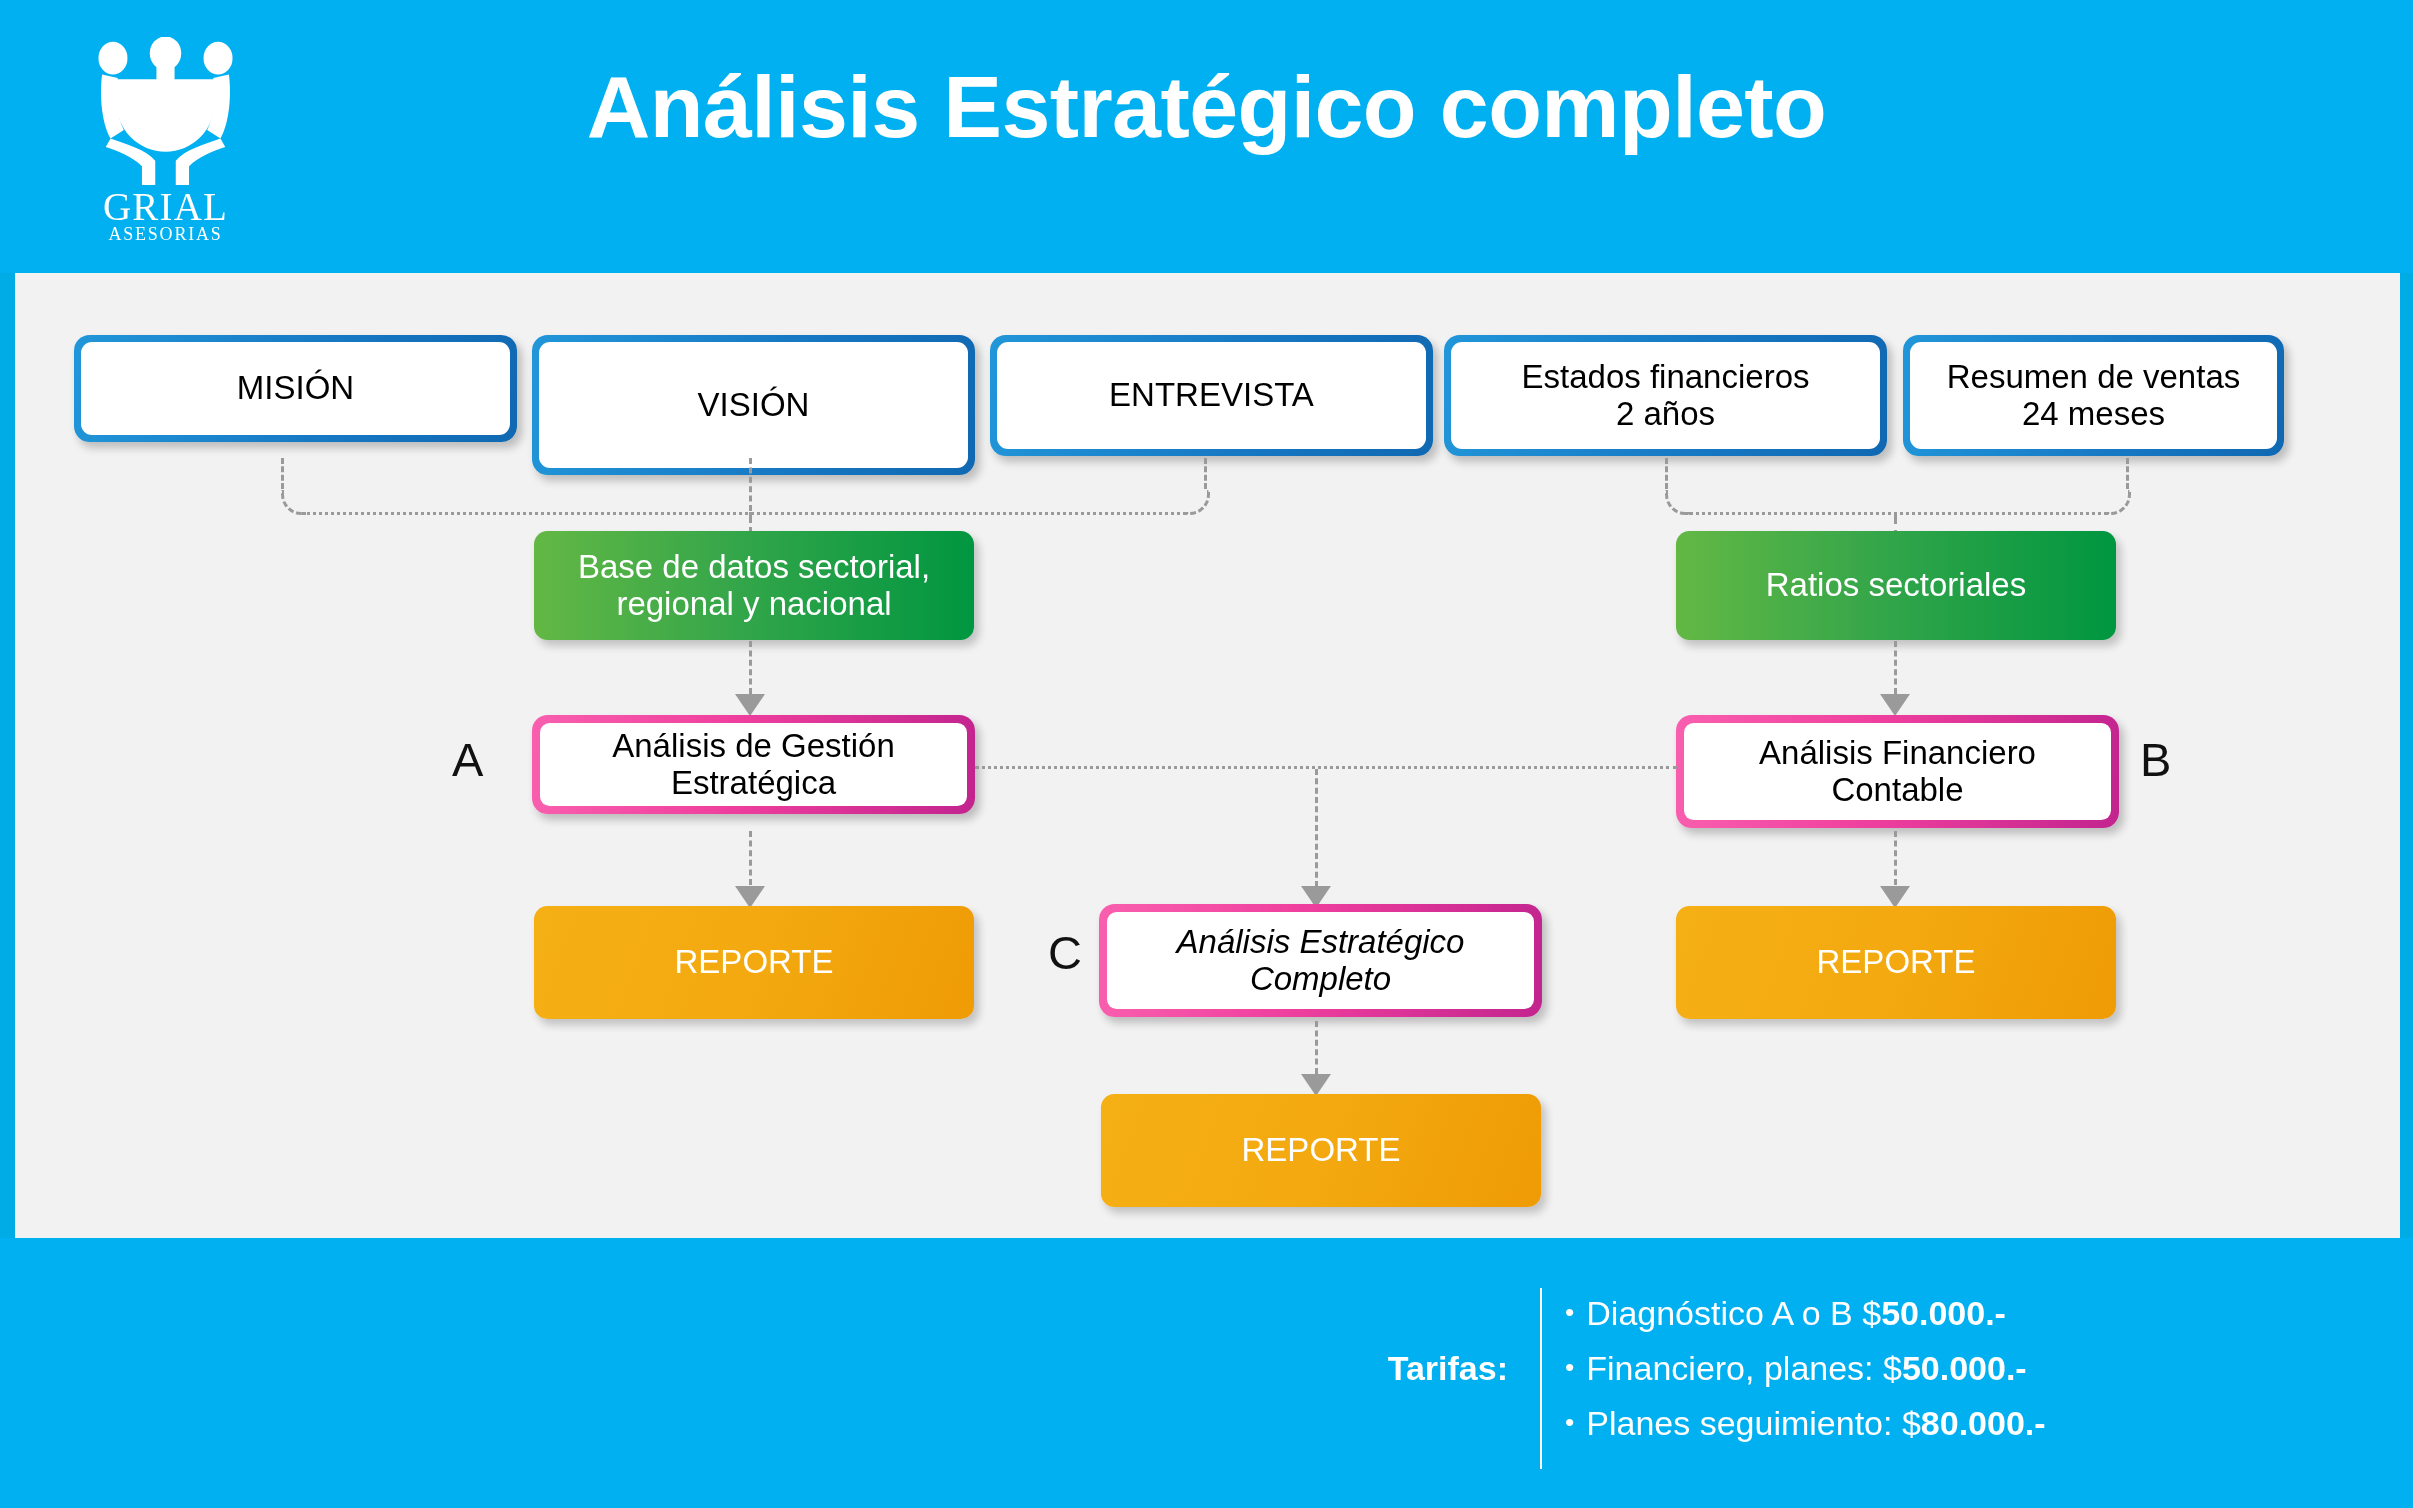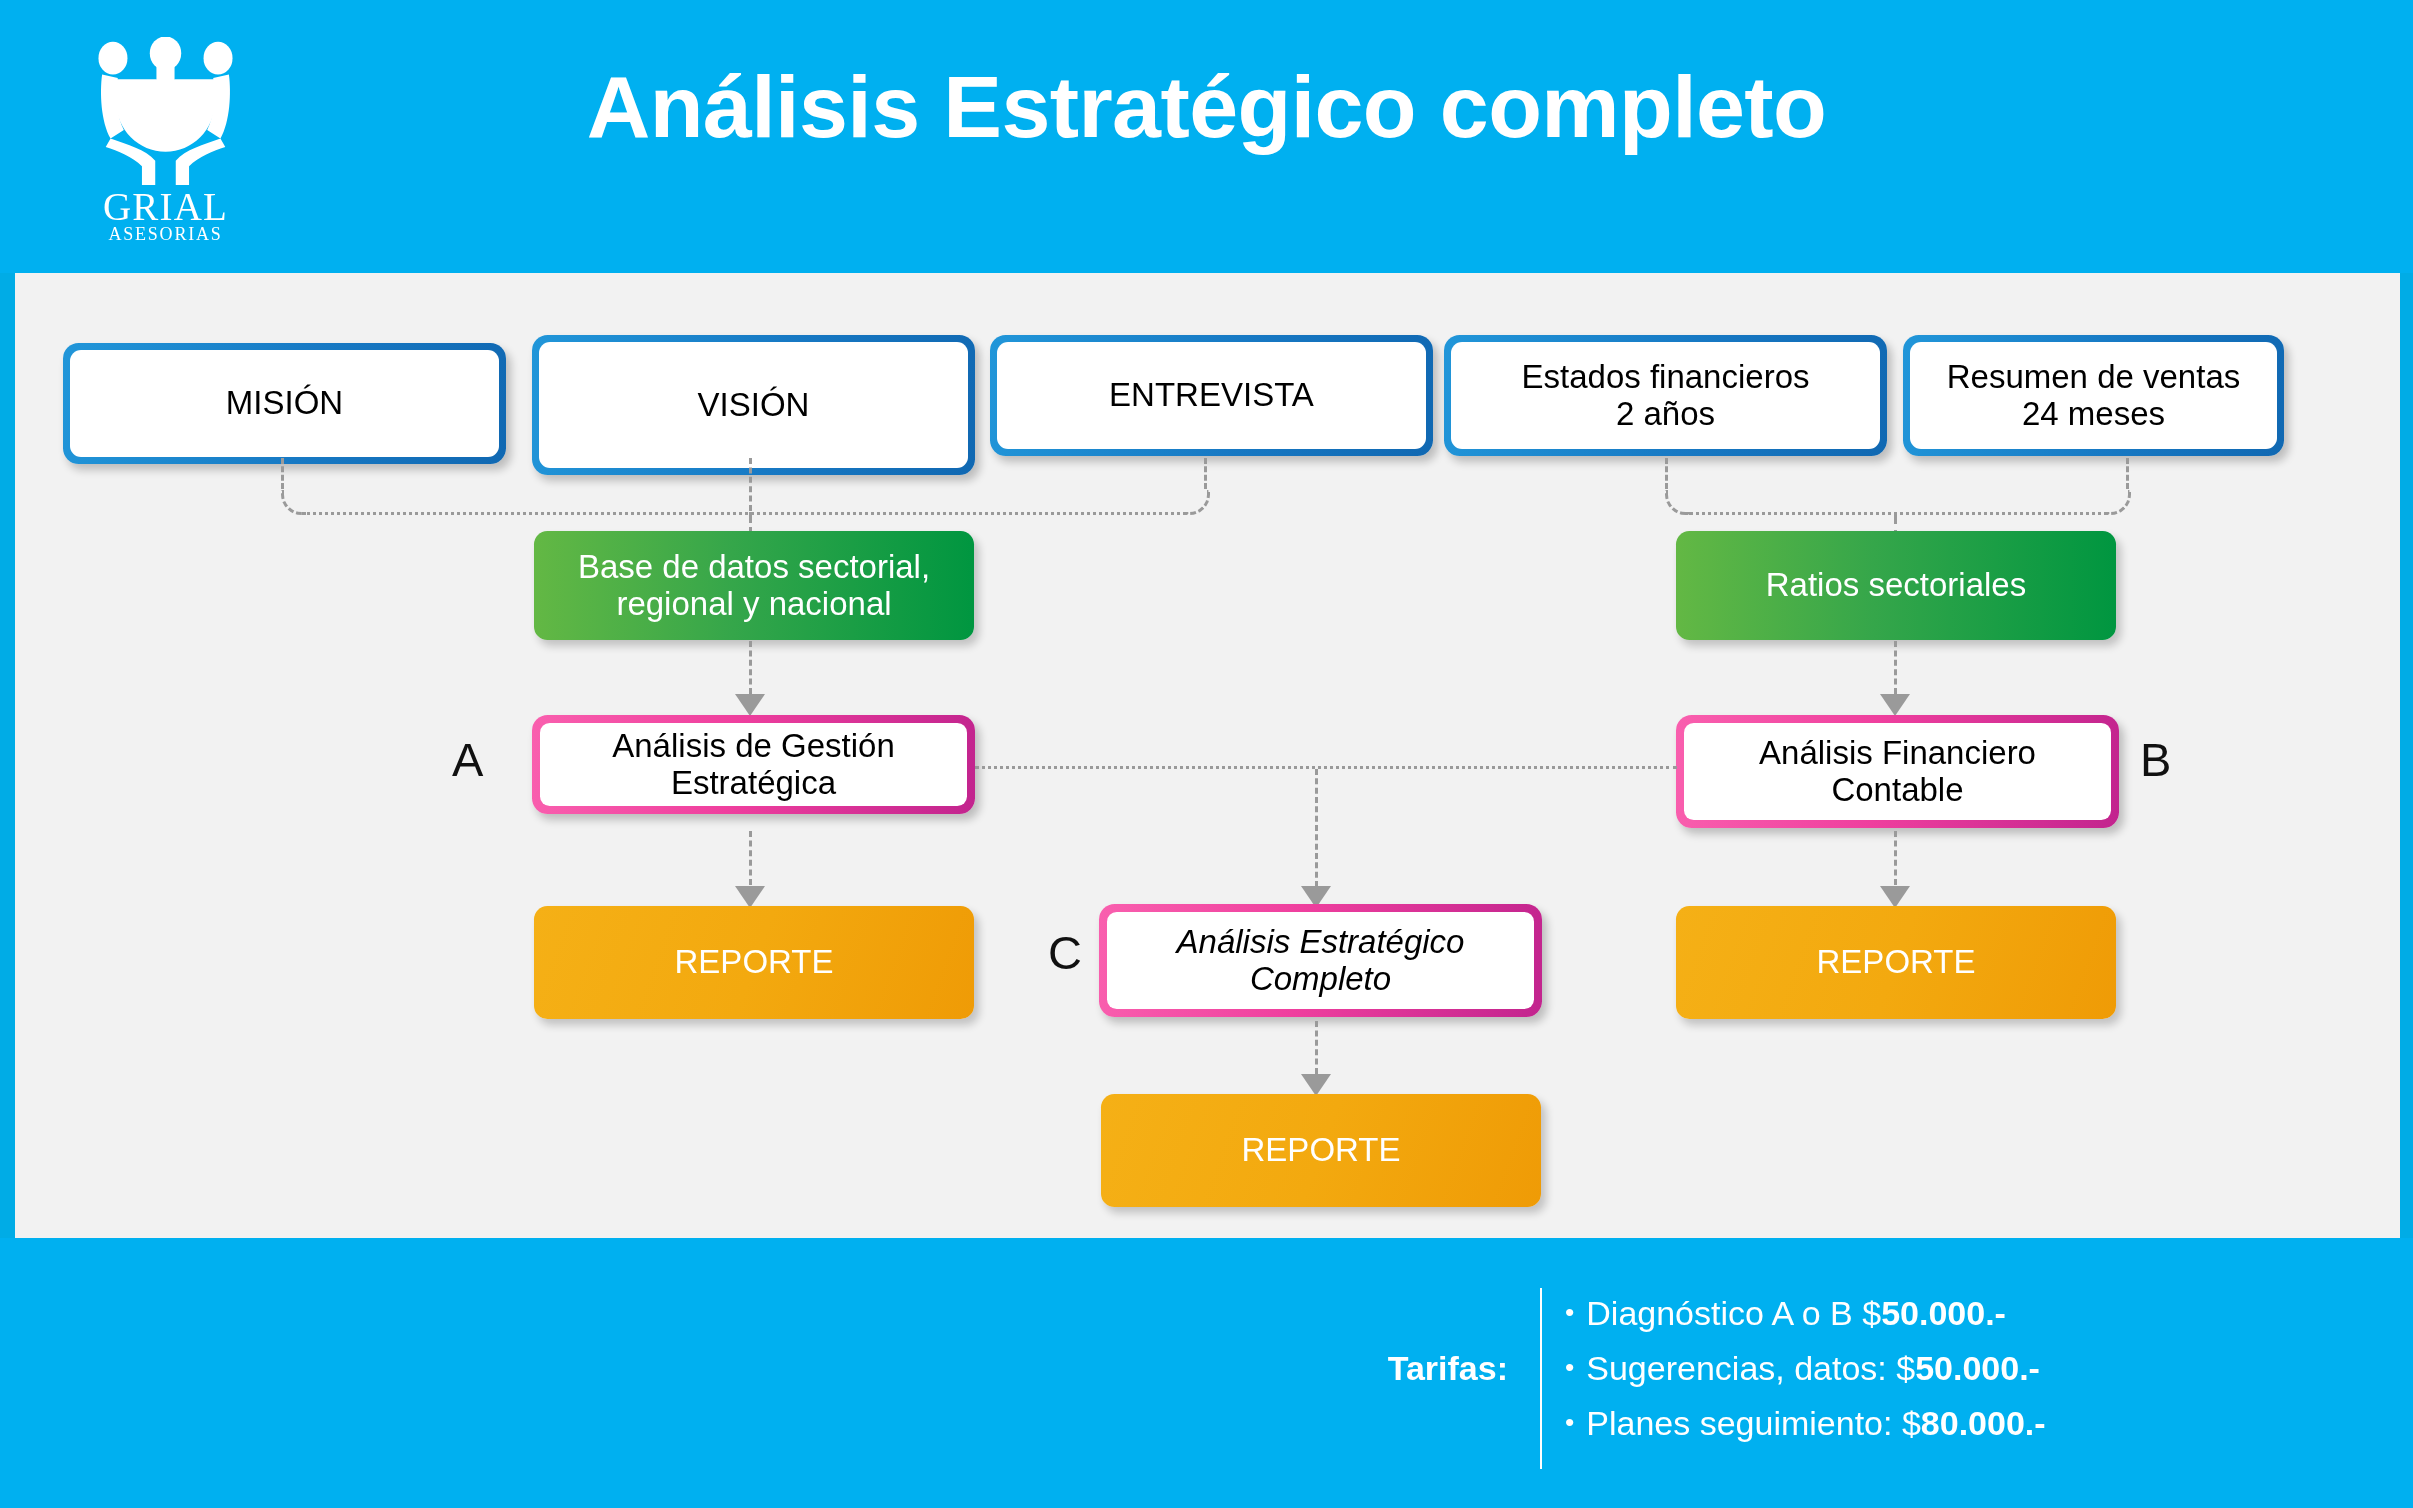--- a/index.html
+++ b/index.html
@@ -178,21 +178,21 @@
 
       <path d="M216 168 C188 178 158 186 142 205 L142 245 L164 245 L164 214 C180 198 204 188 224 182 Z" fill="#ffffff"></path>
     </svg>
     <div class="logo-word" id="logo-grial">GRIAL</div>
     <div class="logo-word" id="logo-asesorias">ASESORIAS</div>
   </div>
 </div>
 
 <div id="panel"></div>
 
-<div class="node node-blue" style="left:63px;top:335px;width:443px;height:121px;margin-top:8px;">
+<div class="node node-blue" style="left:74px;top:335px;width:443px;height:107px;">
   <div class="inner">MISIÓN</div>
 </div>
 
 <div class="node node-blue" style="left:532px;top:335px;width:443px;height:140px;">
   <div class="inner">VISIÓN</div>
 </div>
 
 <div class="node node-blue" style="left:990px;top:335px;width:443px;height:121px;">
   <div class="inner">ENTREVISTA</div>
 </div>
@@ -329,21 +329,21 @@
 <div id="tarifas-divider"></div>
 
 <div id="tarifas-list">
   <div class="tarifa-row">
     <span class="tarifa-bullet">•</span>
     <span>Diagnóstico A o B $ </span>
     <span class="tarifa-bold">50.000.-</span>
   </div>
   <div class="tarifa-row">
     <span class="tarifa-bullet">•</span>
-    <span>Sugerencias, datos: $ </span>
+    <span>Financiero, planes: $ </span>
     <span class="tarifa-bold">50.000.-</span>
   </div>
   <div class="tarifa-row">
     <span class="tarifa-bullet">•</span>
     <span>Planes seguimiento: $ </span>
     <span class="tarifa-bold">80.000.-</span>
   </div>
 </div>
 
 

